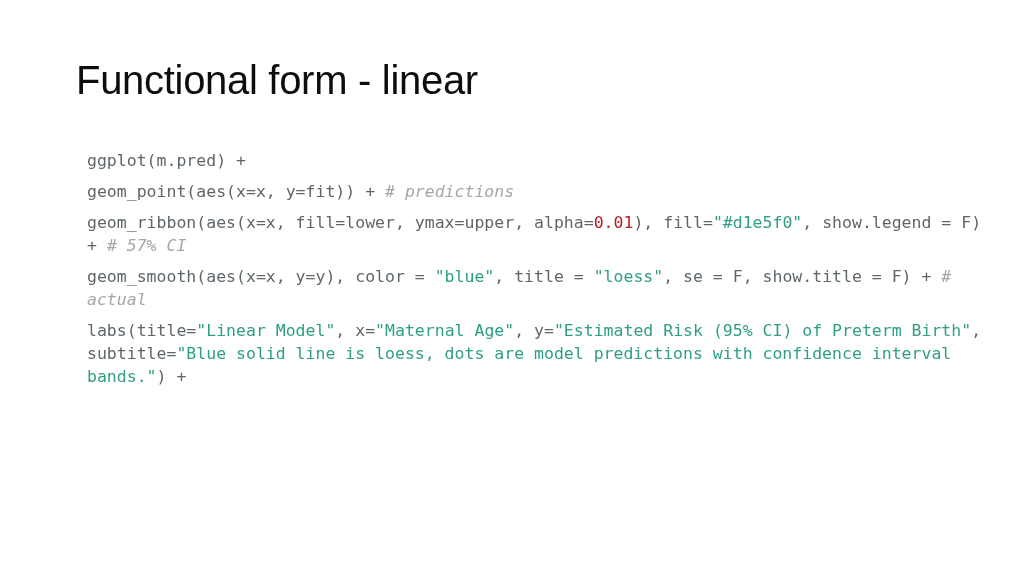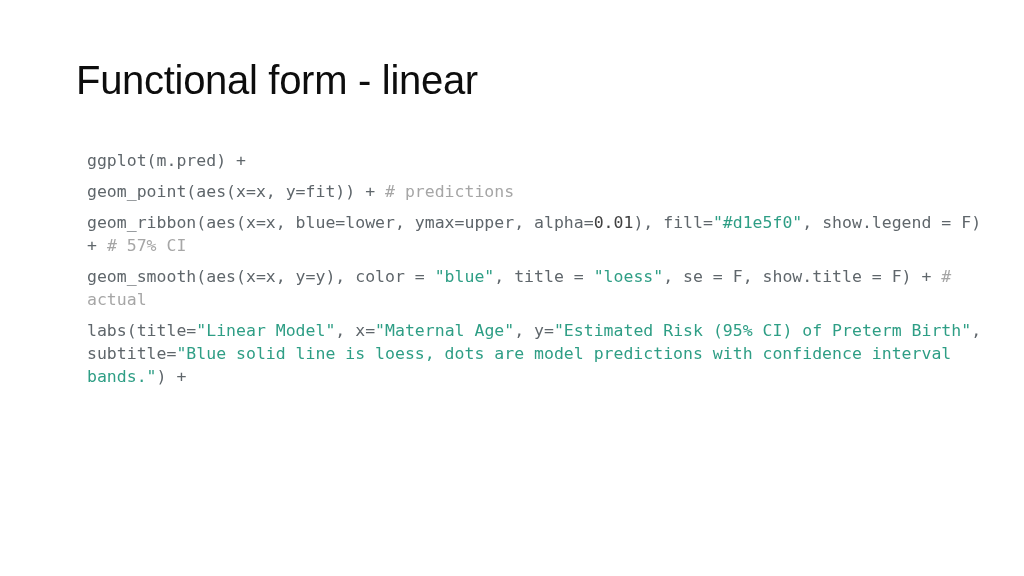--- a/index.html
+++ b/index.html
@@ -47,33 +47,34 @@
   .code-par {
     margin: 0 0 8px 0;
     white-space: pre-wrap;
     word-break: normal;
   }
   .code-par:last-child {
     margin-bottom: 0;
   }
   .tok-plain  { color: #5f666b; }
   .tok-string { color: #2e9e85; }
-  .tok-number { color: #404040; }
+  .tok-number { color: #b91c1c; }
   .tok-comment{
     color: #a6a6a6;
+    font-style: italic;
   }
 </style>
 </head>
 <body>
 
 <div class="slide">
 
   <div class="slide-title">Functional form - linear</div>
 
   <div class="code-body" id="code-body">
       <div class="code-par"><span class="tok-plain">ggplot(m.pred) +</span></div>
       <div class="code-par"><span class="tok-plain">geom_point(aes(x=x, y=fit)) + </span><span class="tok-comment"># predictions</span></div>
-      <div class="code-par"><span class="tok-plain">geom_ribbon(aes(x=x, blue=lower, ymax=upper, alpha=</span><span class="tok-number">0.01</span><span class="tok-plain">), fill=</span><span class="tok-string">"#d1e5f0"</span><span class="tok-plain">, show.legend = F) + </span><span class="tok-comment"># 57% CI</span></div>
+      <div class="code-par"><span class="tok-plain">geom_ribbon(aes(x=x, fill=lower, ymax=upper, alpha=</span><span class="tok-number">0.01</span><span class="tok-plain">), fill=</span><span class="tok-string">"#d1e5f0"</span><span class="tok-plain">, show.legend = F) + </span><span class="tok-comment"># 57% CI</span></div>
       <div class="code-par"><span class="tok-plain">geom_smooth(aes(x=x, y=y), color = </span><span class="tok-string">"blue"</span><span class="tok-plain">, title = </span><span class="tok-string">"loess"</span><span class="tok-plain">, se = F, show.title = F) + </span><span class="tok-comment"># actual</span></div>
       <div class="code-par"><span class="tok-plain">labs(</span><span class="tok-argument">title</span><span class="tok-plain">=</span><span class="tok-string">"Linear Model"</span><span class="tok-plain">, x=</span><span class="tok-string">"Maternal Age"</span><span class="tok-plain">, y=</span><span class="tok-string">"Estimated Risk (95% CI) of Preterm Birth"</span><span class="tok-plain">, subtitle=</span><span class="tok-string">"Blue solid line is loess, dots are model predictions with confidence interval bands."</span><span class="tok-plain">) +</span></div>
     </div>
 
 </div>
 
 </body></html>

